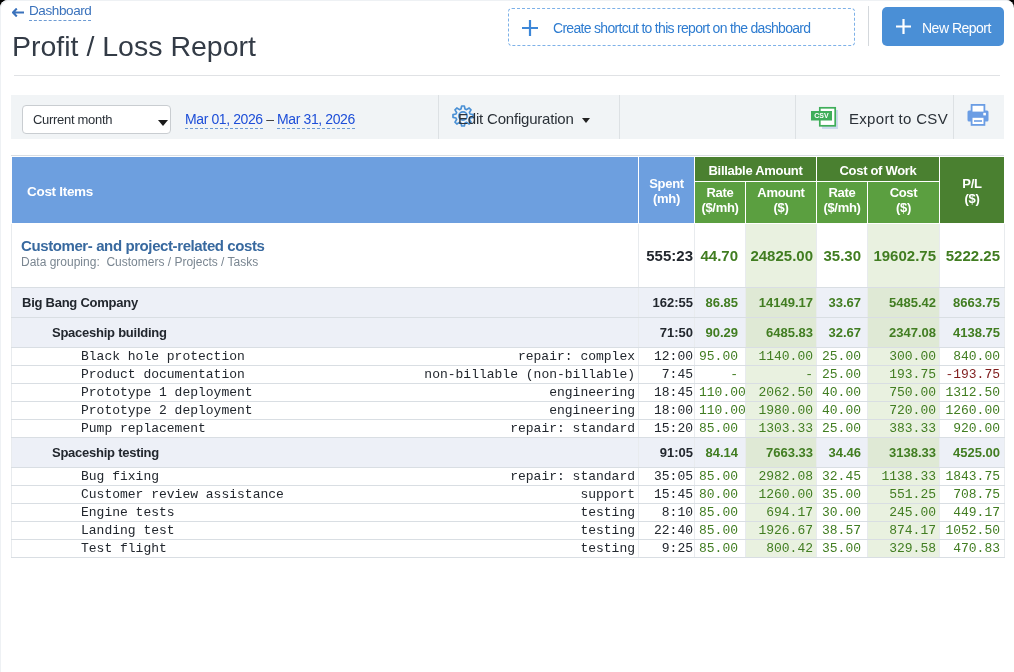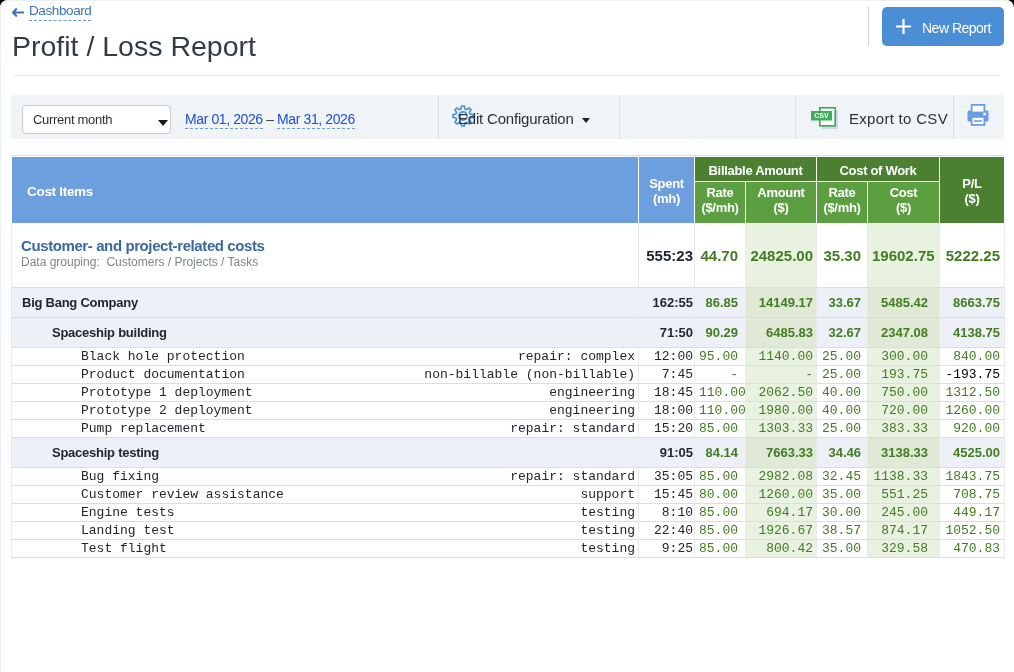--- a/index.html
+++ b/index.html
@@ -46,50 +46,56 @@
 .hblue { background:#6d9fdf; border:1px solid #fff; }
 .hdgreen { background:#4a8030; border:1px solid #fff; }
 .hmgreen { background:#5b9f40; border:1px solid #fff; }
 th.costitems { text-align:left; padding-left:15px; font-size:13.5px; }
 tr.h1 { height:25px; }
 tr.h2 { height:42px; }
 td { font-size:13px; color:#22272e; padding:0 4px; border-bottom:1px solid #d9dee3; border-left:1px solid #e8ebee; border-right:1px solid #e8ebee; white-space:nowrap; overflow:hidden; }
 td.num { text-align:right; }
 td.green { color:#417d21; }
 td.greenbg { background:#e9f1e0; }
-td.red { color:#000000; }
+td.red { color:#7f1d1d; }
 tr.datarow { height:18px;font-family:Liberation Mono, monospace; }
 tr.grouprow { height:30px; }
 tr.grouprow td { background:#edf0f7; font-weight:bold; }
 tr.grouprow td.first { letter-spacing:-0.25px; }
 tr.grouprow td.greenbg { background:#dfe9d5; }
 tr.summary { height:64px; }
 tr.summary td { font-size:15px; font-weight:bold; } tr.summary td.first { vertical-align:top; padding-top:14px; }
 .sumtitle { color:#38699f; font-size:15px; letter-spacing:-0.4px; font-weight:bold; padding-left:5px; line-height:16px; }
 .sumsub { color:#7a8691; font-size:12px; font-weight:normal; padding-left:5px; padding-top:1px; }
 .name { float:left; }
 .type { float:right; color:#22272e; font-weight:normal; }
 .ind1 { padding-left:10px; }
 .ind2 { padding-left:40px; }
 .ind3 { padding-left:69px; }
 td.first { padding-right:3px; }
 td.cspent { padding-right:1px; }
 td.crate1 { padding-right:7px; }
 td.camt { padding-right:3px; }
 td.crate2 { padding-right:6px; }
-td.ccost { padding-right:11px; }
+td.ccost { padding-right:3px; }
 td.cpl { padding-right:4px; }
 </style>
 </head>
 <body>
 <div class="page">
   <a class="back" href="#"><svg width="12" height="9" viewBox="0 0 12 9" style="margin-right:5px;">
         <path d="M4.8 0.5 L1 4.5 L4.8 8.5 M1.2 4.5 L12 4.5" stroke="#3a72bc" stroke-width="2" fill="none"></path>
       </svg><span class="txt">Dashboard</span></a>
   <h1>Profit / Loss Report</h1>
+  <div class="shortcut">
+      <svg width="20" height="20" viewBox="0 0 20 20">
+        <path d="M10 2 V18 M2 10 H18" stroke="#3d87d8" stroke-width="2.2" fill="none"></path>
+      </svg>
+      <span class="stxt">Create shortcut to this report on the dashboard</span>
+    </div>
   <div class="topdiv"></div>
   <div class="newreport">
       <svg width="17" height="17" viewBox="0 0 17 17">
         <path d="M8.5 1 V16 M1 8.5 H16" stroke="#fff" stroke-width="2.2" fill="none"></path>
       </svg>
       <span class="ntxt">New Report</span>
     </div>
   <div class="hr"></div>
 
   <div class="toolbar">

